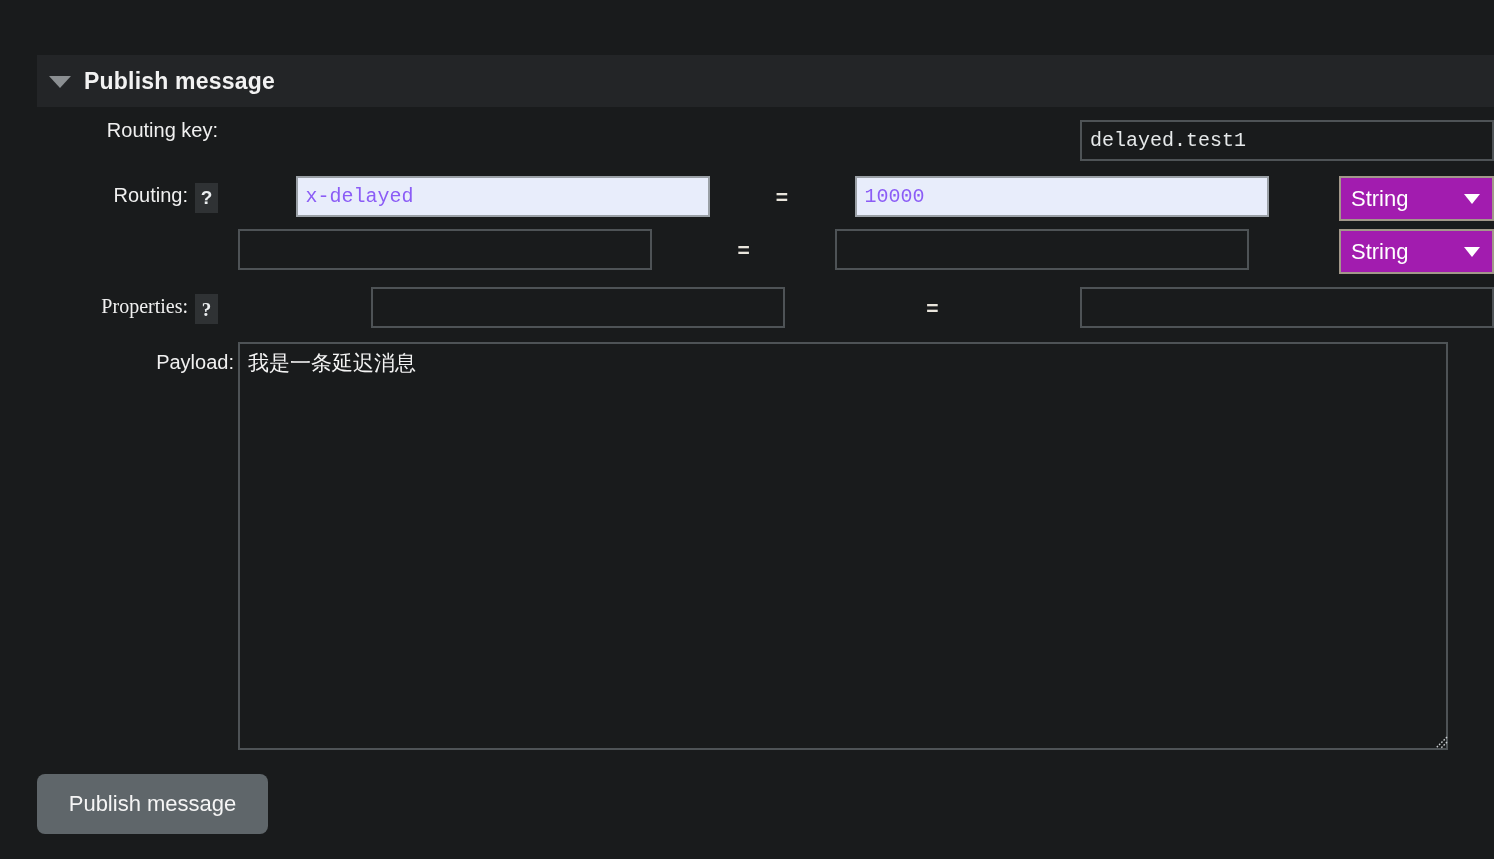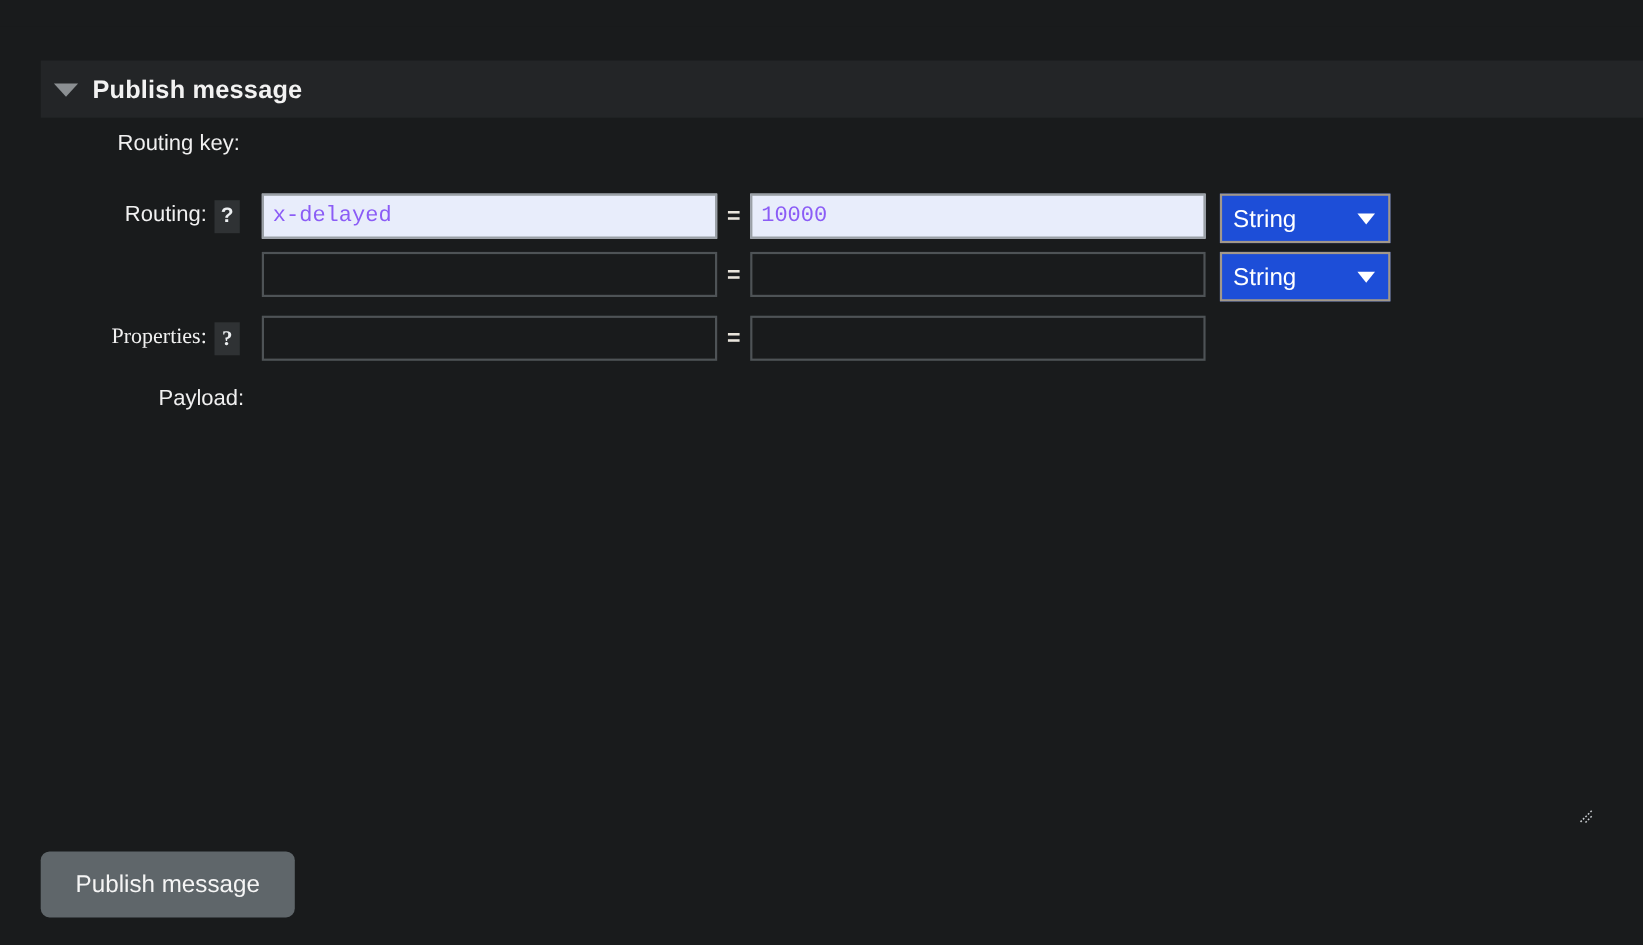--- a/index.html
+++ b/index.html
@@ -45,20 +45,21 @@
   
   .form {
     position: absolute;
     left: 0; top: 83px;
     width: 1494px;
   }
   .row {
     position: absolute;
     display: flex;
     align-items: flex-start;
+    justify-content: space-between;
   }
   .label {
     color: #f0f0f0;
     font-size: 20px;
     text-align: right;
     white-space: nowrap;
     line-height: 1;
   }
   .qmark {
     display: inline-flex;
@@ -96,21 +97,21 @@
     font-weight: bold;
     width: 30px;
     text-align: center;
     line-height: 41px;
   }
 
   
   .sel {
     appearance: none;
     -webkit-appearance: none;
-    background: #1d4ed8;
+    background: #a21caf;
     border: 2px solid #a2988a;
     color: #ffffff;
     font-family: "Liberation Sans", sans-serif;
     font-size: 22px;
     padding: 0 34px 0 10px;
     height: 45px;
     outline: none;
     border-radius: 0;
   }
   .sel-wrap { position: relative; display: inline-block; }
@@ -178,20 +179,21 @@
     <span class="caret"></span>
     <span class="section-title">Publish message</span>
   </div>
 
   <div class="form">
 
     <div class="row" style="left:0px; top:13px; width:1494px;">
       <div style="width:218px; text-align:right;">
         <span class="label">Routing key:</span>
       </div>
+      <input class="tinput" style="margin-left: 20px; width: 414px;" value="delayed.test1">
     </div>
 
     <div class="row" style="left:0px; top:69px; width:1494px;">
       <div style="width:218px; text-align:right; line-height:41px;">
         <span class="label">Routing:</span><span class="qmark">?</span>
       </div>
       <input class="tinput autofill" style="margin-left: 20px; width: 414px;" value="x-delayed">
       <span class="eq">=</span>
       <input class="tinput autofill" style="width: 414px;" value="10000">
       <span class="sel-wrap" style="margin-left:13px;">
@@ -216,25 +218,26 @@
 
     <div class="row" style="left:0px; top:180px; width:1494px;">
       <div style="width:218px; text-align:right; line-height:41px;font-family:Liberation Serif, serif;">
         <span class="label">Properties:</span><span class="qmark">?</span>
       </div>
       <input class="tinput" style="margin-left: 20px; width: 414px;">
       <span class="eq">=</span>
       <input class="tinput" style="width: 414px;">
     </div>
 
-    <div style="position:absolute; left:4px; top:245px; width:218px; text-align:right;">
+    <div style="position:absolute; left:16px; top:245px; width:218px; text-align:right;">
       <span class="label">Payload:</span>
     </div>
   </div>
 
+  <textarea class="payload" style="">我是一条延迟消息</textarea>
   <svg class="resize-grip" viewBox="0 0 16 16" style="left:1432px; top:709px; right:auto; bottom:auto; position:absolute;">
     <line x1="15" y1="4" x2="4" y2="15" stroke="#c9cdd0" stroke-width="1.4" stroke-dasharray="1.6 1.6"></line>
     <line x1="15" y1="9" x2="9" y2="15" stroke="#c9cdd0" stroke-width="1.4" stroke-dasharray="1.6 1.6"></line>
   </svg>
 
   <button class="publish-btn">Publish message</button>
 
   <div class="bottom-sliver"></div>
 </div>
 

